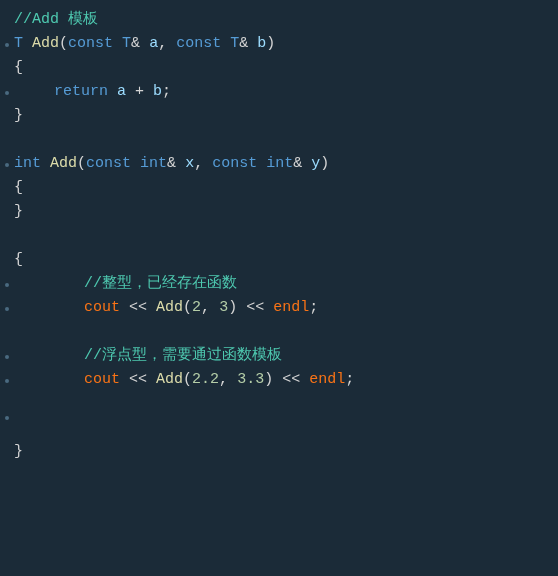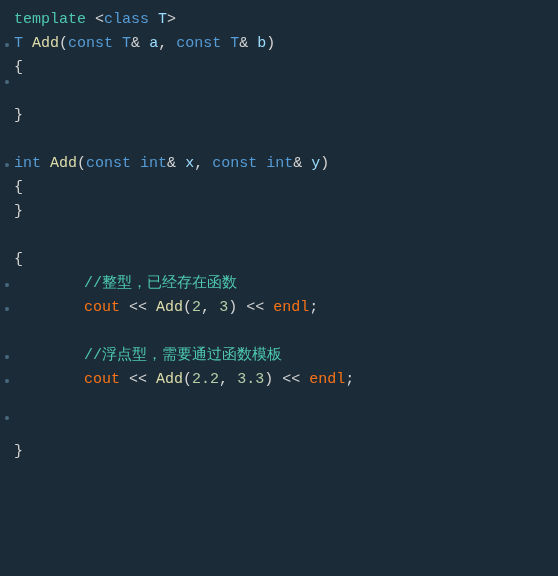--- a/index.html
+++ b/index.html
@@ -66,38 +66,39 @@
     .c-num { color: #b5cea8; }
     .c-op { color: #d4d4d4; }
     .c-plain { color: #d4d4d4; }
     .c-return { color: #569cd6; }
     .c-stream { color: #f97316; }
   </style>
 </head>
 <body>
 
 <div class="code-container" id="code-container">
-    <div class="line">
+<div class="line">
       <div class="line-gutter"></div>
-      <div class="line-content" style="padding-left: 0px;"><span class="c-template-kw">template</span><span class="c-plain"> </span><span class="c-punct">&lt;</span><span class="c-keyword">class</span><span class="c-plain"> </span><span class="c-param">T</span><span class="c-punct">&gt;</span></div>
+      <div class="line-content" style="padding-left: 0px;"><span class="c-comment">//Add 模板</span></div>
     </div>
     <div class="line">
       <div class="line-gutter">
         <span class="dot"></span>
       </div>
       <div class="line-content" style="padding-left: 0px;"><span class="c-type">T</span><span class="c-plain"> </span><span class="c-func">Add</span><span class="c-punct">(</span><span class="c-keyword">const</span><span class="c-plain"> </span><span class="c-type">T</span><span class="c-punct">&amp;</span><span class="c-plain"> </span><span class="c-param">a</span><span class="c-punct">, </span><span class="c-keyword">const</span><span class="c-plain"> </span><span class="c-type">T</span><span class="c-punct">&amp;</span><span class="c-plain"> </span><span class="c-param">b</span><span class="c-punct">)</span></div>
     </div>
     <div class="line">
       <div class="line-gutter"></div>
       <div class="line-content" style="padding-left: 0px;"><span class="c-punct">{</span></div>
     </div>
     <div class="line">
       <div class="line-gutter">
         <span class="dot"></span>
       </div>
+      <div class="line-content" style="padding-left: 40px;"><span class="c-return">return</span><span class="c-plain"> </span><span class="c-param">a</span><span class="c-plain"> </span><span class="c-op">+</span><span class="c-plain"> </span><span class="c-param">b</span><span class="c-punct">;</span></div>
     </div>
     <div class="line">
       <div class="line-gutter"></div>
       <div class="line-content" style="padding-left: 0px;"><span class="c-punct">}</span></div>
     </div>
     <div class="line">
       <div class="line-gutter"></div>
       <div class="line-content" style="padding-left: 0px;"></div>
     </div>
     <div class="line">

